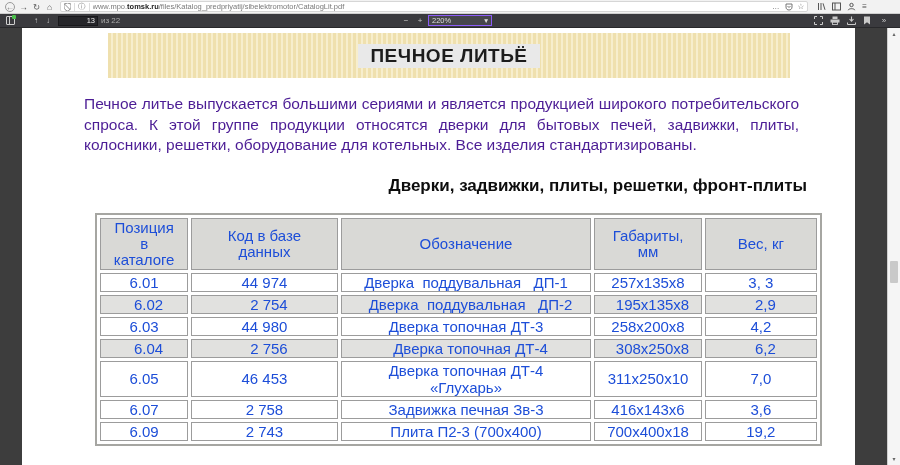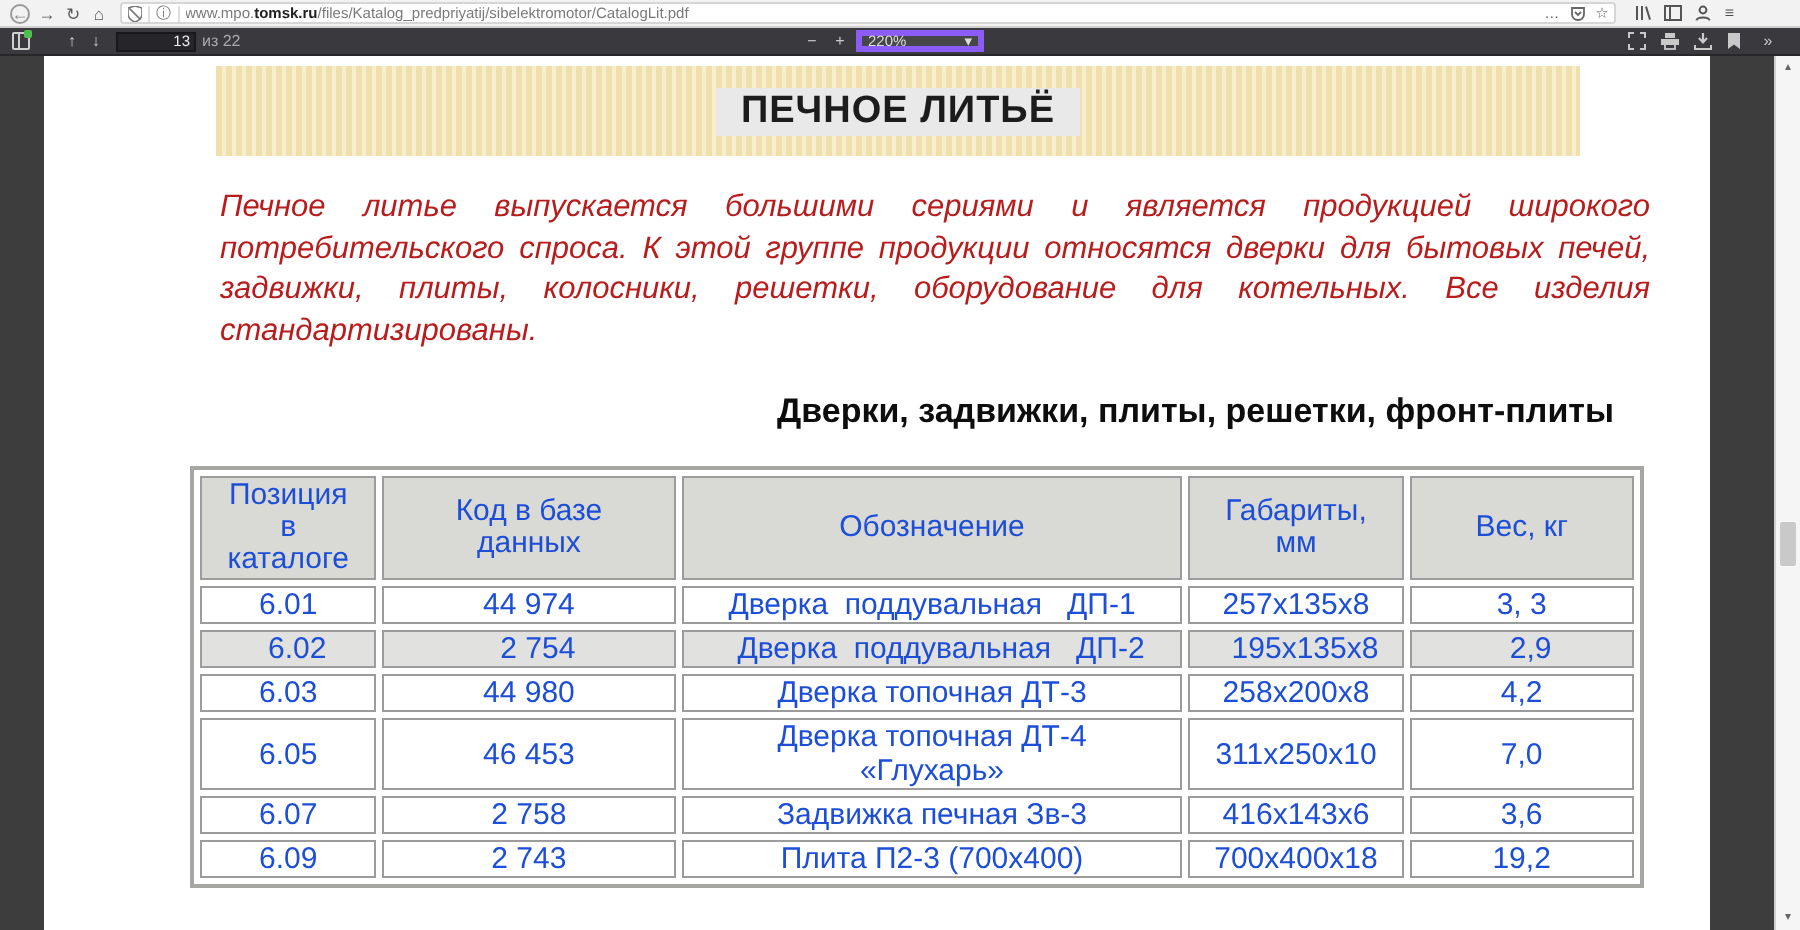--- a/index.html
+++ b/index.html
@@ -26,35 +26,35 @@
   .pdf-toolbar { height:14px; background:#3a3a3e; display:flex; align-items:center;
     color:#c9c9c9; font-size:8px; padding:0 4px; position:relative; flex:0 0 14px; border-bottom:1px solid #28282b; }
   .pdf-btn { display:flex; align-items:center; justify-content:center; min-width:12px; height:12px; color:#c9c9c9; }
   .sidebar-toggle-glyph { position:relative; width:9px; height:9px; border:1px solid #cfcfcf; border-radius:1px; }
   .sidebar-toggle-glyph::before { content:""; position:absolute; left:2px; top:0; bottom:0; width:1px; background:#cfcfcf; }
   .green-dot { position:absolute; right:-2px; top:-2px; width:4px; height:4px; background:#4cc24c; border-radius:1px; }
   .page-input { width:40px; height:10px; background:#26262a; border:1px solid #19191c; color:#ededed;
     font-size:7.5px; text-align:right; padding-right:2px; font-family:"Liberation Sans",sans-serif; }
   .page-count { color:#a9a9a9; margin-left:3px; }
   .zoom-group { position:absolute; left:400px; display:flex; align-items:center; gap:2px; }
-  .zoom-select { width:64px; height:11px; background:#46464b; border:3px solid #8b5cf6; color:#dedede;
+  .zoom-select { width:64px; height:11px; background:#46464b; border:1px solid #8b5cf6; color:#dedede;
     display:flex; align-items:center; padding:0 3px; justify-content:space-between; font-size:7.5px; }
   .pdf-right { margin-left:auto; display:flex; align-items:center; gap:7px; margin-right:6px; }
 
   
   .viewport { position:relative; flex:1; background:#3d3d3d; overflow:hidden; }
   .pdf-page { position:absolute; left:22px; top:0; width:833px; height:470px; background:#fff; overflow:hidden; }
 
   .banner { margin:5px 0 0 86px; width:682px; height:45px;
     background:repeating-linear-gradient(90deg,#efe0ae 0px,#efe0ae 3px,#f7eecd 3px,#f7eecd 5px);
     display:flex; align-items:center; justify-content:center; }
   .doc-title { background:#e9e9e9; padding:1px 12px; font-size:19px; font-weight:bold; color:#1c1c1c; letter-spacing:0.5px; }
 
-  .intro { margin:16px 48px 0 88px; width:715px; font-size:15.5px; line-height:1.33;
-    color:#b91c1c; text-align:justify;font-style:italic; }
+  .intro { margin:16px 48px 0 62px; width:715px; font-size:15.5px; line-height:1.33;
+    color:#4c1d95; text-align:justify; }
   .subtitle { margin:20px 0 0 70px; width:715px; text-align:right; font-size:17px; font-weight:bold; color:#0d0d0d; }
 
   table.catalog { margin:17px 0 0 73px; width:727px; table-layout:fixed;
     border-collapse:separate; border-spacing:3px; background:#fff; border:2px solid #a6a6a2; }
   table.catalog th, table.catalog td { border:1px solid #9c9c9c; text-align:center; vertical-align:middle;
     font-size:15px; color:#1d4ed8; padding:0 2px; }
   table.catalog th { background:#d9d9d6; height:52px; line-height:16px; font-weight:normal; white-space:pre-line; }
   table.catalog td { height:19px; line-height:17px; background:#fff; }
   table.catalog tr.even td { background:#e1e1df;padding-left:11px; }
   table.catalog td:nth-child(3) { white-space:pre-wrap; }
@@ -201,20 +201,27 @@
               <td>195х135х8</td>
               <td>2,9</td>
             </tr>
             <tr class="odd">
               <td>6.03</td>
               <td>44 980</td>
               <td>Дверка топочная ДТ-3</td>
               <td>258х200х8</td>
               <td>4,2</td>
             </tr>
+            <tr class="even">
+              <td>6.04</td>
+              <td>2 756</td>
+              <td>Дверка топочная ДТ-4</td>
+              <td>308х250х8</td>
+              <td>6,2</td>
+            </tr>
             <tr class="odd">
               <td>6.05</td>
               <td>46 453</td>
               <td>Дверка топочная ДТ-4
 «Глухарь»</td>
               <td>311х250х10</td>
               <td>7,0</td>
             </tr>
             <tr class="odd">
               <td>6.07</td>

